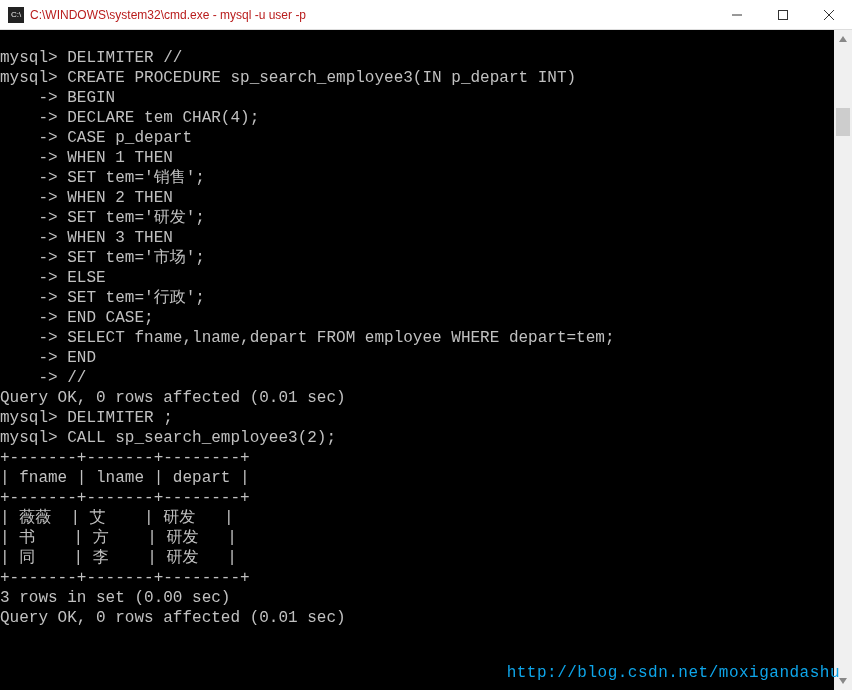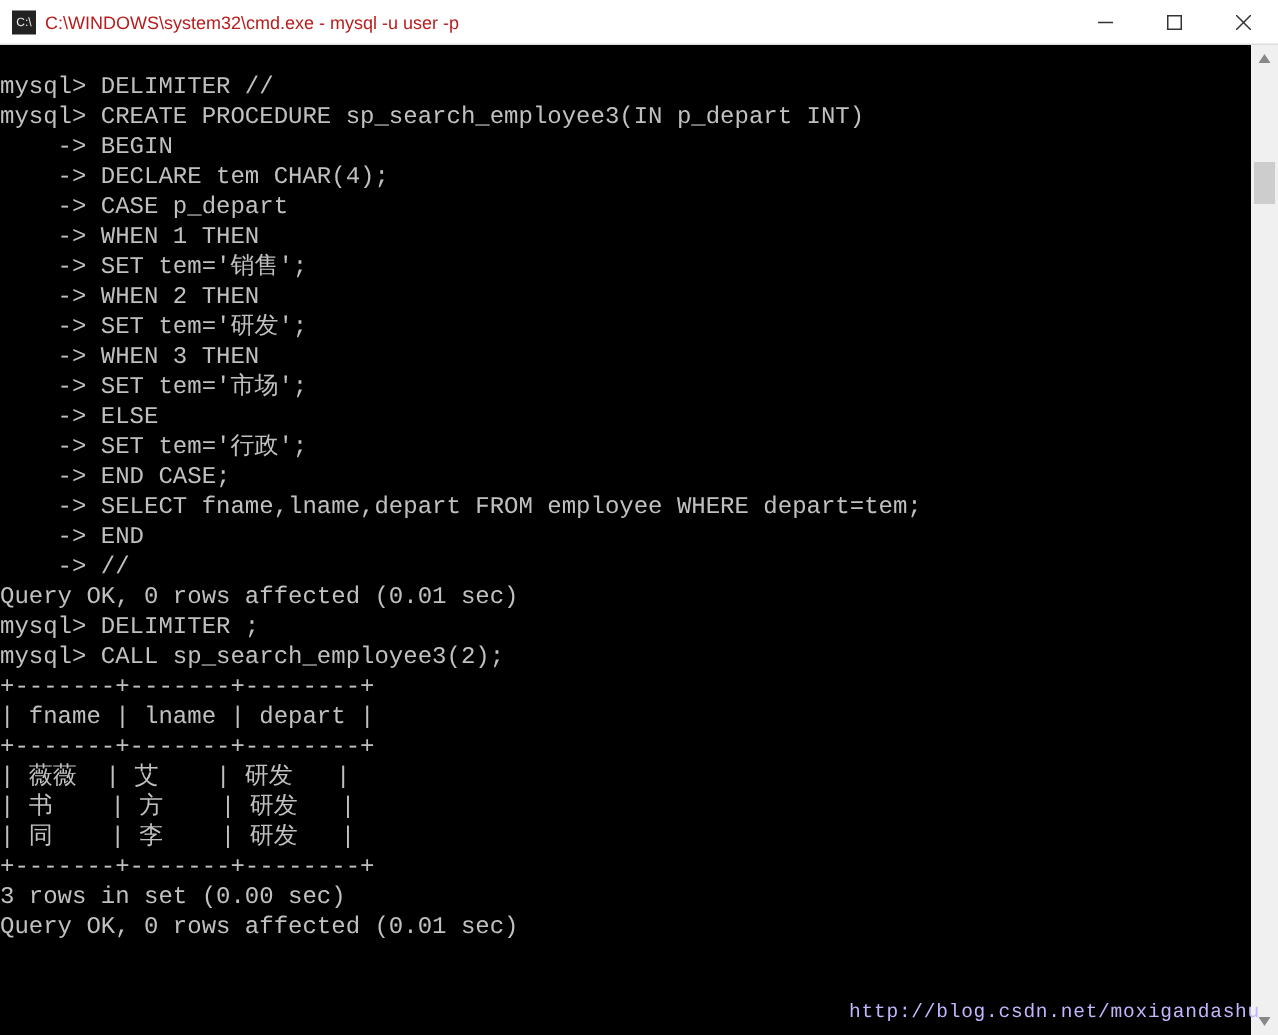--- a/index.html
+++ b/index.html
@@ -67,23 +67,23 @@
     background:#f0f0f0;
   }
   .scrollbar .arrow { height:18px; display:flex; align-items:center; justify-content:center; color:#888; font-size:10px; }
   .scrollbar .track { position:absolute; top:18px; bottom:18px; left:0; right:0; background:#f0f0f0; }
   .scrollbar .thumb { position:absolute; left:2px; right:2px; top:60px; height:28px; background:#cdcdcd; }
   .scrollbar .arrow.bottom{position:absolute;bottom:0;left:0;right:0;}
 
   .watermark {
     position:absolute;
     right:12px; bottom:8px;
-    color:#c4b5fd;
+    color:#0ea5e9;
     font-family:"SimSun","Courier New",monospace;
-    font-size:13px;
+    font-size:16px;
     letter-spacing:0.5px;
     pointer-events:none;
   }
 </style>
 </head>
 <body>
 
 <div class="titlebar">
   <span class="appicon">C:\</span>
   <span class="title">C:\WINDOWS\system32\cmd.exe - mysql  -u user -p</span>

